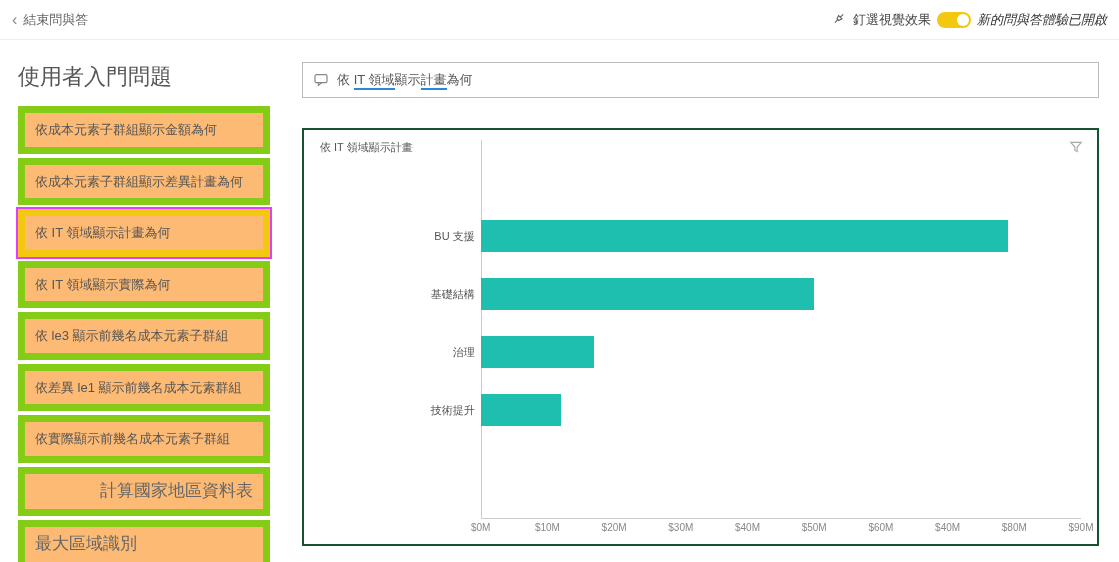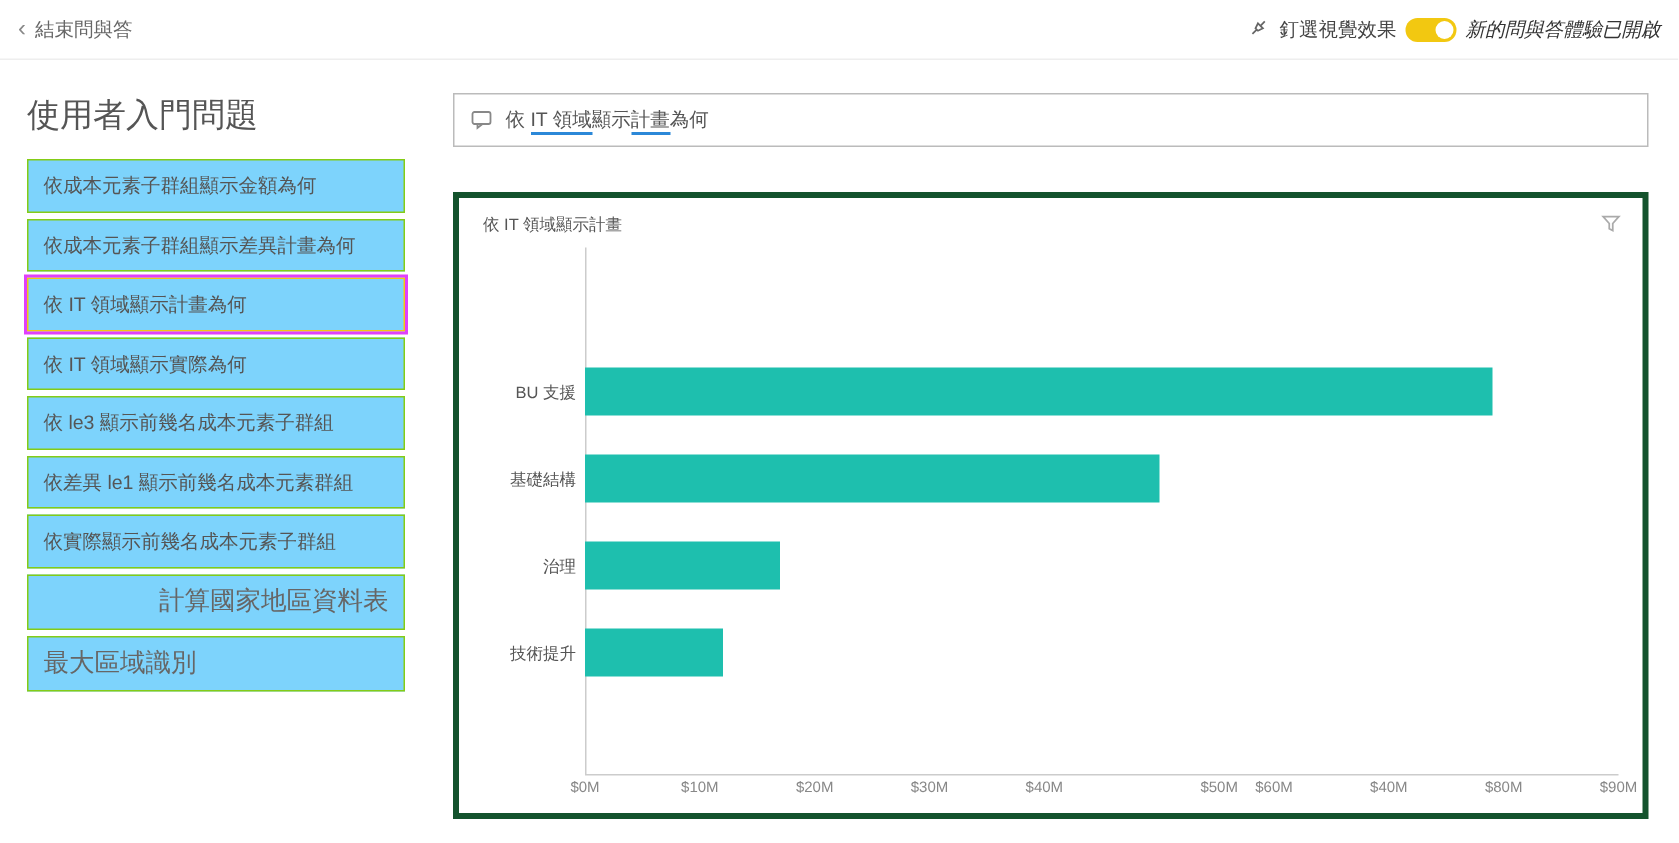--- a/index.html
+++ b/index.html
@@ -87,26 +87,26 @@
       font-weight: 400;
       color: #555;
       margin-bottom: 14px;
     }
     .q-list {
       display: flex;
       flex-direction: column;
       gap: 4px;
     }
     .q-item {
-      border: 1px solid #84cc16;
+      border: 7px solid #84cc16;
       padding: 8px 10px;
       font-size: 13px;
       color: #555;
       cursor: pointer;
-      background: #7dd3fc;
+      background: #fdba74;
       line-height: 1.35;
     }
     .q-item.selected {
       outline: 2px solid #e040fb;
       outline-offset: 0;
       border-color: #f2c811;
     }
 
     .main {
       flex: 1;
@@ -132,26 +132,26 @@
       color: #888;
     }
     .query-text span.kw {
       border-bottom: 2px solid #2b88d8;
       padding-bottom: 1px;
     }
 
     
     .card {
       margin-top: 30px;
-      border: 4px solid #14532d;
+      border: 2px solid #14532d;
       flex: 1;
       padding: 10px 16px 8px 16px;
       position: relative;
       display: flex;
-      flex-direction: column;
+      flex-direction: row;
     }
     .card-title {
       font-size: 11px;
       color: #555;
       margin-bottom: 8px;
     }
     .filter-icon {
       position: absolute;
       top: 10px;
       right: 14px;
@@ -307,21 +307,21 @@
                 <div class="bar" style="width: 13.3333%; background: rgb(30, 191, 174);"></div>
               </div>
             </div>
           </div>
         <div class="x-ticks" id="x-ticks">
             <span class="x-tick" style="left: 0%;">$0M</span>
             <span class="x-tick" style="left: 11.1111%;">$10M</span>
             <span class="x-tick" style="left: 22.2222%;">$20M</span>
             <span class="x-tick" style="left: 33.3333%;">$30M</span>
             <span class="x-tick" style="left: 44.4444%;">$40M</span>
-            <span class="x-tick" style="left: 55.5556%; margin-left: 40px;">$50M</span>
+            <span class="x-tick" style="left: 55.5556%;">$50M</span>
             <span class="x-tick" style="left: 66.6667%;">$60M</span>
             <span class="x-tick" style="left: 77.7778%;">$40M</span>
             <span class="x-tick" style="left: 88.8889%;">$80M</span>
             <span class="x-tick" style="left: 100%;">$90M</span>
           </div>
       </div>
     </div>
   </div>
 </div>
 

